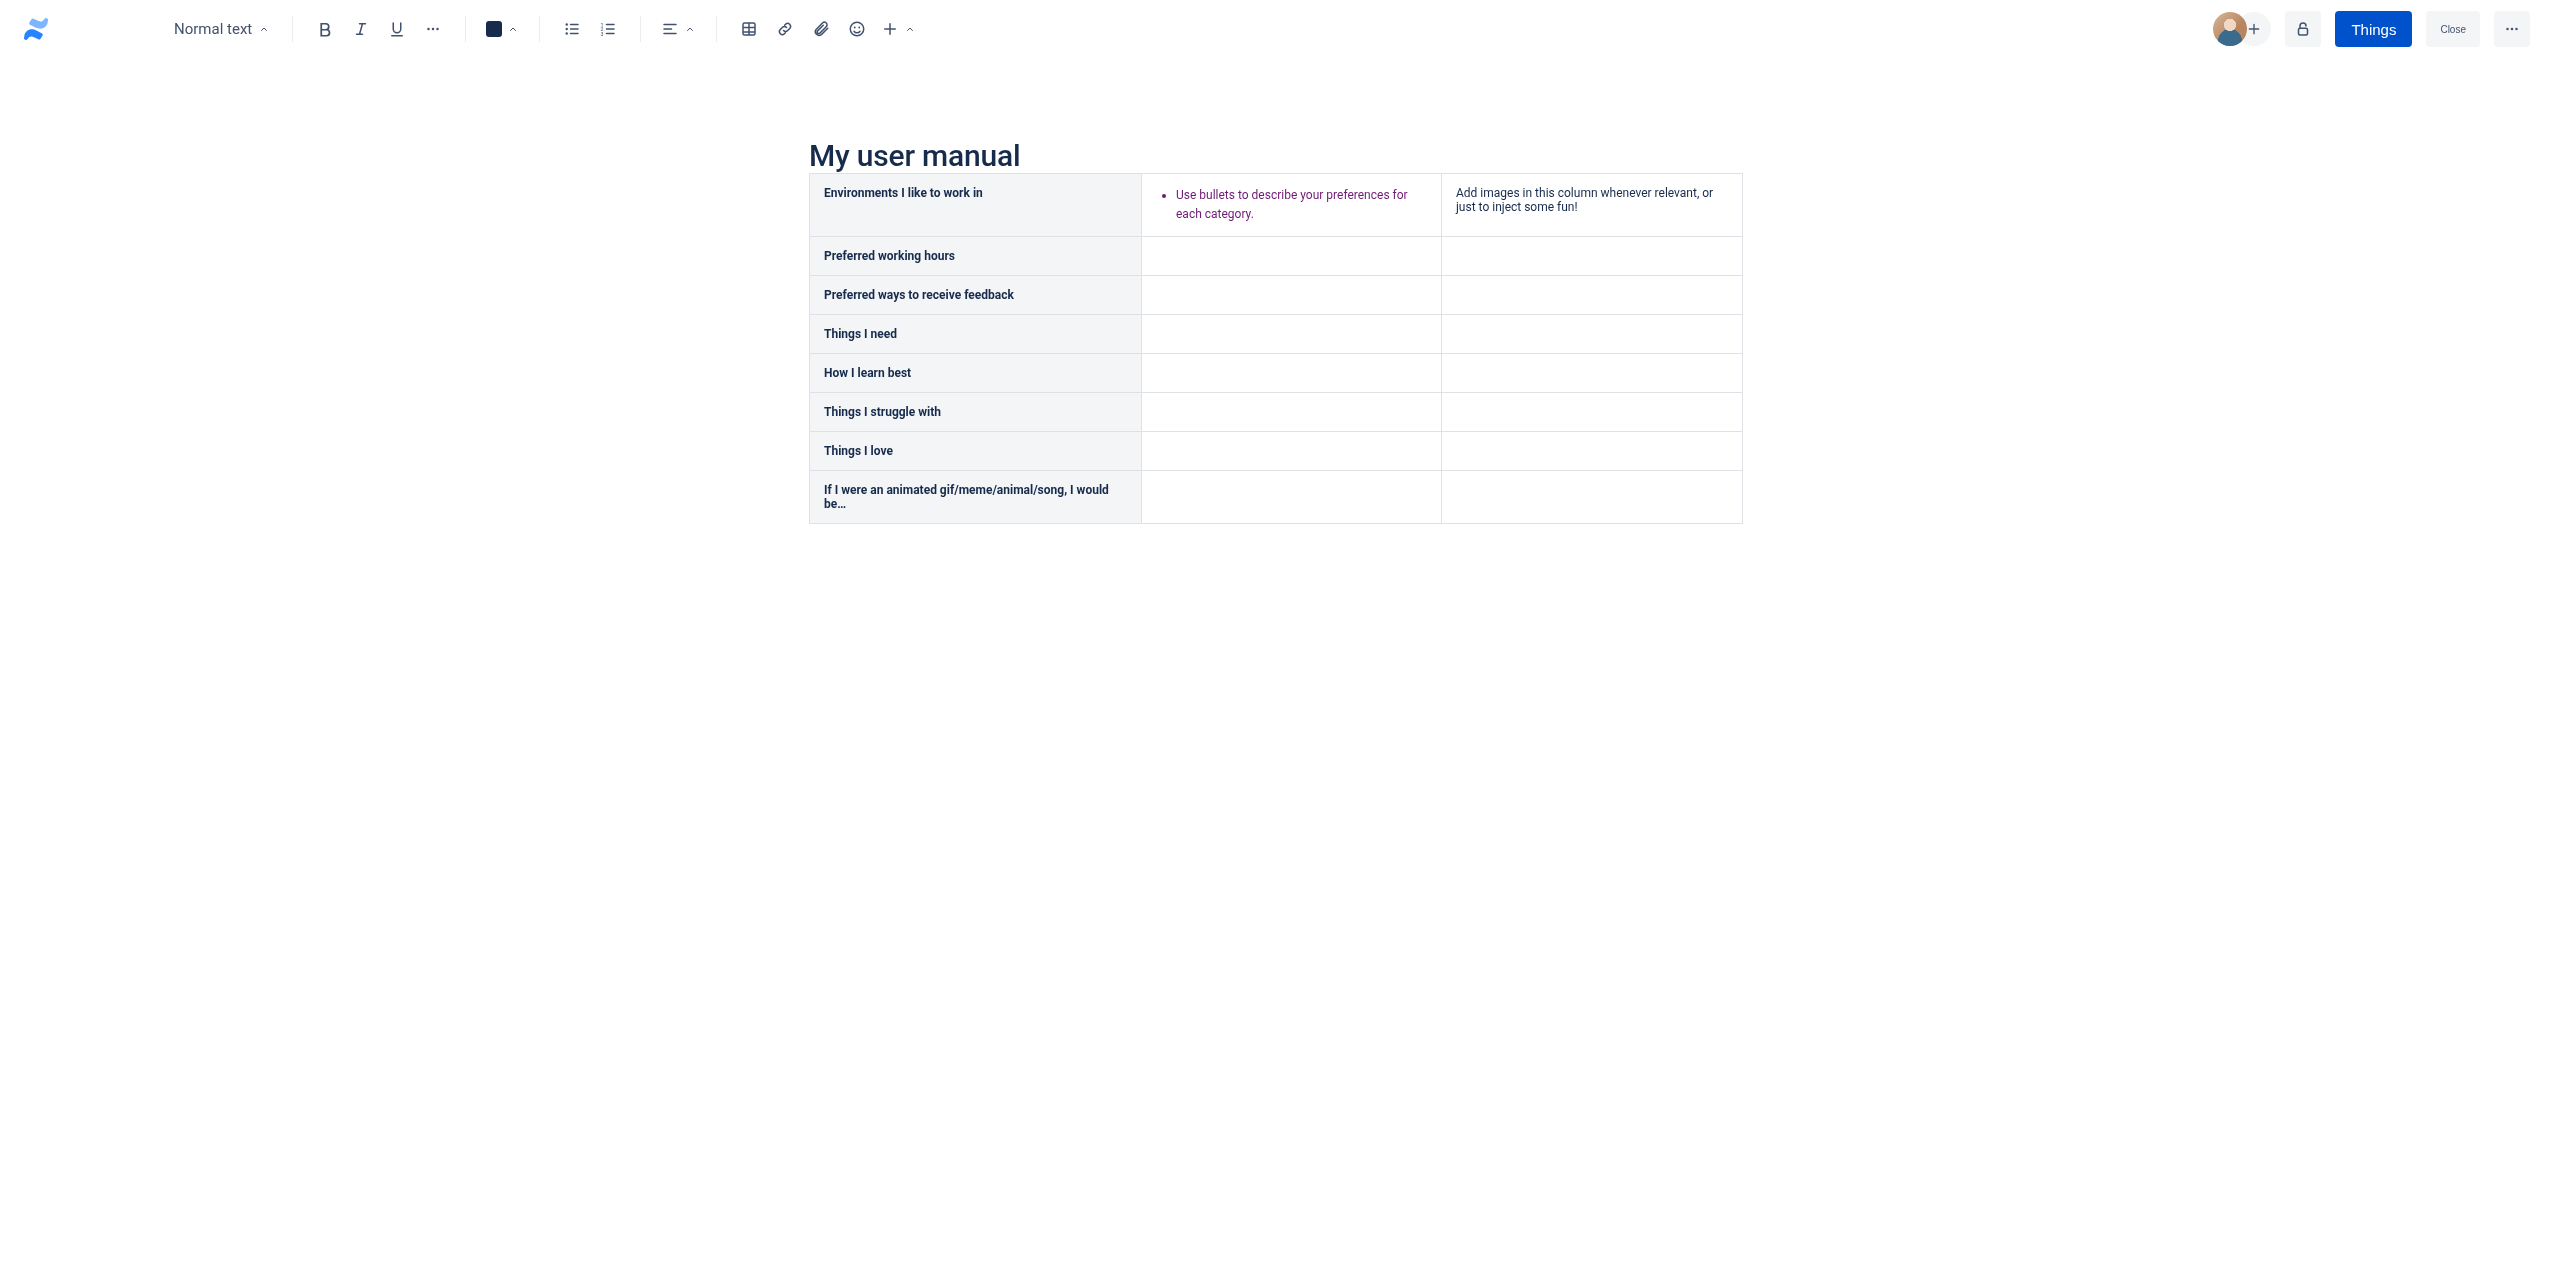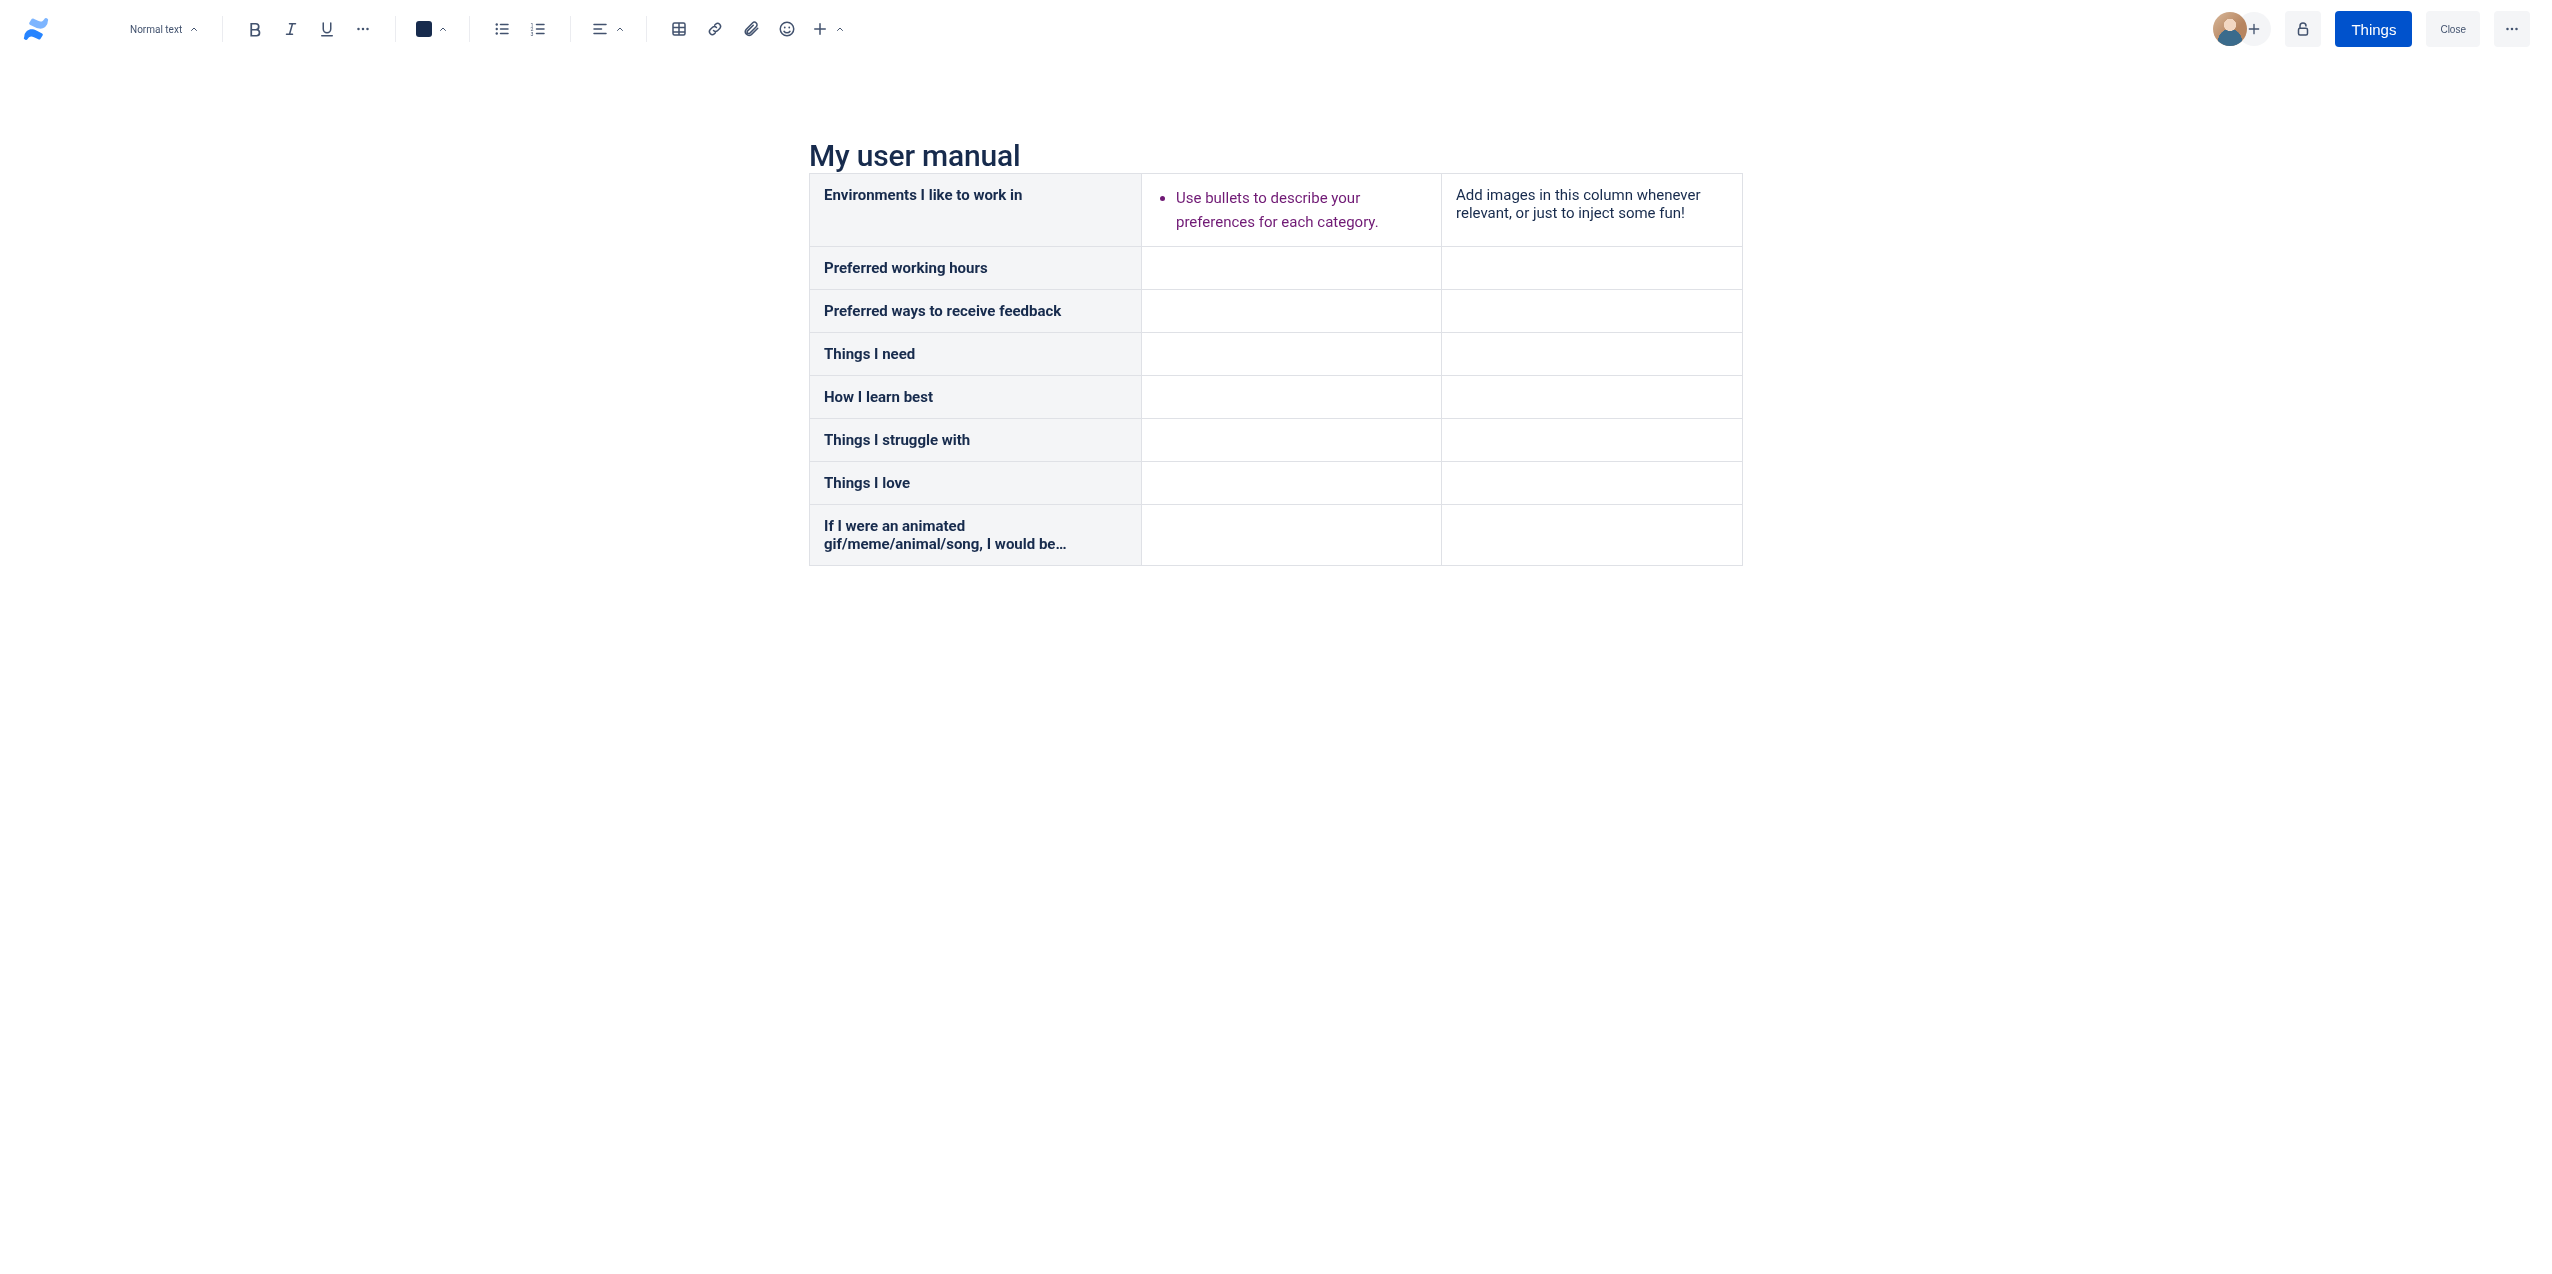--- a/index.html
+++ b/index.html
@@ -28,22 +28,22 @@
   .tb-sep {
     width: 1px; height: 26px; background: #ebecf0; margin: 0 12px;
   }
   .tb-btn {
     display: inline-flex; align-items: center; justify-content: center;
     min-width: 32px; height: 32px; border-radius: 3px;
     color: #42526E; cursor: pointer;
   }
   .text-style {
     display: flex; align-items: center; gap: 6px;
-    font-size: 10px; color: #42526E;
-    padding: 0 6px; height: 32px; cursor: pointer;
+    font-size: 15px; color: #42526E;
+    padding: 0 6px; height: 32px; cursor: pointer; margin-left: 44px;
   }
   .chev { display:inline-flex; }
   .right {
     margin-left: auto;
     display: flex; align-items: center; gap: 14px;
   }
   .avatar {
     width: 34px; height: 34px; border-radius: 50%;
     background: linear-gradient(135deg,#d8b89a 0%, #b78560 60%);
     position: relative; overflow: hidden;
@@ -86,21 +86,21 @@
   }
   h1.title {
     font-size: 30px;
     font-weight: 500;
     color: #172B4D;
     letter-spacing: -0.2px;
   }
   table.manual {
     width: 100%;
     border-collapse: collapse;
-    font-size: 15px;
+    font-size: 12px;
   }
   table.manual td {
     border: 1px solid #dfe1e6;
     padding: 12px 14px;
     vertical-align: top;
     color: #172B4D;
   }
   table.manual td.hdr {
     background: #f4f5f7;
     font-weight: 700;

